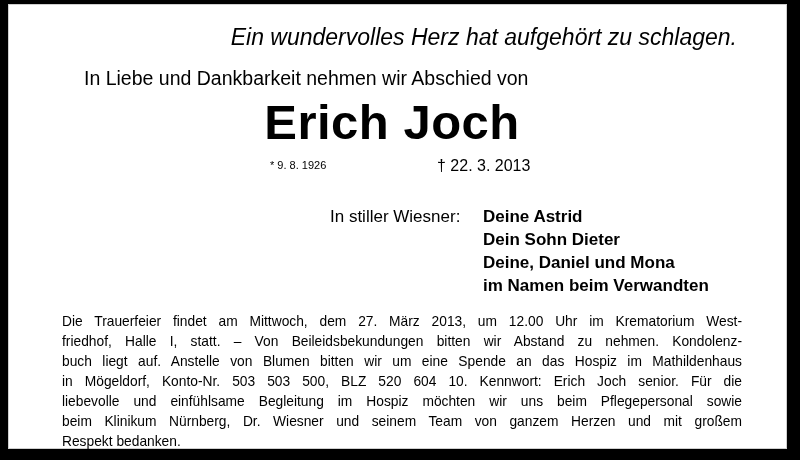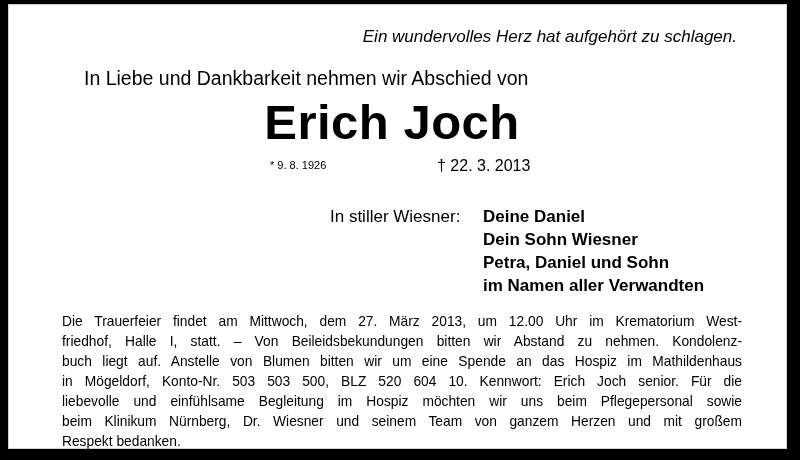--- a/index.html
+++ b/index.html
@@ -24,21 +24,21 @@
     height: 445px;
     background: #ffffff;
     border: 1px solid #cfcfcf;
     box-sizing: border-box;
   }
   .epigraph {
     position: absolute;
     top: 27px;
     right: 63px;
     font-style: italic;
-    font-size: 17px;
+    font-size: 23px;
     line-height: 20px;
     white-space: nowrap;
     margin-left: 12px;
   }
   .intro {
     position: absolute;
     left: 62px;
     top: 67px;
     font-size: 19.5px;
     line-height: 23px;
@@ -123,24 +123,24 @@
 
   <div class="deceased-name">Erich Joch</div>
 
   <div class="birth-date">* 9. 8. 1926</div>
 
   <div class="death-date">† 22. 3. 2013</div>
 
   <div class="mourning-label">In stiller Wiesner:</div>
 
   <div class="mourners">
-    <div class="mourner-line">Deine Daniel</div>
-    <div class="mourner-line">Dein Sohn Wiesner</div>
-    <div class="mourner-line">Petra, Daniel und Sohn</div>
-    <div class="mourner-line">im Namen aller Verwandten</div>
+    <div class="mourner-line">Deine Astrid</div>
+    <div class="mourner-line">Dein Sohn Dieter</div>
+    <div class="mourner-line">Deine, Daniel und Mona</div>
+    <div class="mourner-line">im Namen beim Verwandten</div>
   </div>
 
   <div class="body-block">
     <div class="body-line">Die Trauerfeier findet am Mittwoch, dem 27. März 2013, um 12.00 Uhr im Krematorium West-</div>
     <div class="body-line">friedhof, Halle I, statt. – Von Beileidsbekundungen bitten wir Abstand zu nehmen. Kondolenz-</div>
     <div class="body-line">buch liegt auf. Anstelle von Blumen bitten wir um eine Spende an das Hospiz im Mathildenhaus</div>
     <div class="body-line">in Mögeldorf, Konto-Nr. 503 503 500, BLZ 520 604 10. Kennwort: Erich Joch senior. Für die</div>
     <div class="body-line">liebevolle und einfühlsame Begleitung im Hospiz möchten wir uns beim Pflegepersonal sowie</div>
     <div class="body-line">beim Klinikum Nürnberg, Dr. Wiesner und seinem Team von ganzem Herzen und mit großem</div>
     <div class="body-line is-last">Respekt bedanken.</div>

